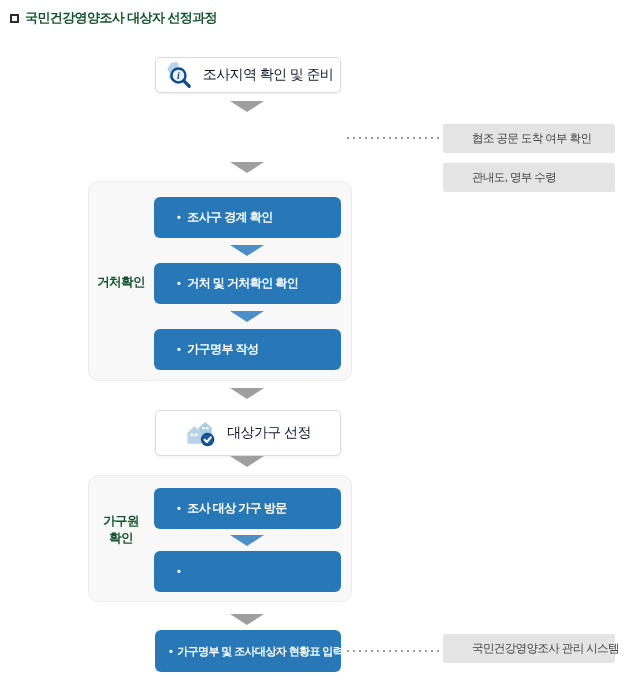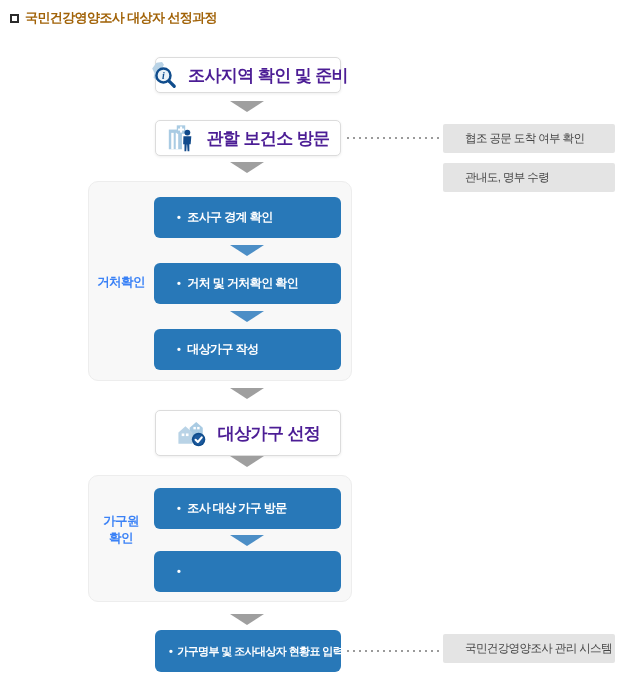--- a/index.html
+++ b/index.html
@@ -3,29 +3,29 @@
 <meta charset="utf-8">
 <style>
   html,body{margin:0;padding:0;background:#fff;}
   #canvas{
     position:relative;width:627px;height:687px;background:#fff;overflow:hidden;
     font-family:"Liberation Sans","DejaVu Sans",sans-serif;
   }
   
   .title-row{position:absolute;left:10px;top:9px;display:flex;align-items:center;gap:6px;}
   .title-square{width:5px;height:5px;border:2px solid #2b2b2b;background:#fff;}
-  .title-text{font-size:13px;font-weight:bold;color:#a16207;letter-spacing:-0.6px;}
+  .title-text{font-size:13px;font-weight:bold;color:#14532d;letter-spacing:-0.6px;}
 
   
   .card{
     position:absolute;left:155px;width:186px;height:36px;background:#fff;
     border:1px solid #dcdcdc;border-radius:5px;box-shadow:0 1px 3px rgba(0,0,0,.07);
     display:flex;align-items:center;justify-content:center;gap:10px;box-sizing:border-box;
   }
-  .card-label{font-size:17px;font-weight:bold;color:#4c1d95;letter-spacing:-0.6px;white-space:nowrap;}
+  .card-label{font-size:14px;font-weight:normal;color:#0f172a;letter-spacing:-0.6px;white-space:nowrap;}
   #card-step1{top:57px;}
   #card-step2{top:120px;}
   #card-step3{top:410px;height:46px;}
 
   
   .arrow{position:absolute;left:230px;width:0;height:0;
     border-left:17px solid transparent;border-right:17px solid transparent;}
   .arrow.gray{border-top:11px solid #9f9f9f;}
   .arrow.blue{border-top:11px solid #4c8ec6;}
   #arrow-1{top:101px;}
@@ -36,21 +36,21 @@
   #arrow-b1{top:245px;}
   #arrow-b2{top:311px;}
   #arrow-b3{top:535px;}
 
   
   .group{position:absolute;left:88px;width:264px;background:#f8f8f8;
     border:1px solid #ededed;border-radius:10px;box-sizing:border-box;}
   #group-residence{top:181px;height:200px;}
   #group-member{top:475px;height:127px;}
   .group-label{position:absolute;left:88px;width:66px;text-align:center;
-    font-size:12.5px;font-weight:bold;color:#3b82f6;letter-spacing:-0.6px;line-height:17px;}
+    font-size:12.5px;font-weight:bold;color:#14532d;letter-spacing:-0.6px;line-height:17px;}
   #label-residence{top:274px;}
   #label-member{top:513px;}
 
   
   .bluebox{
     position:absolute;left:154px;width:187px;height:41px;background:#2878b8;
     border-radius:6px;display:flex;align-items:center;box-sizing:border-box;
     padding-left:23px;gap:7px;color:#fff;font-size:12px;font-weight:bold;letter-spacing:-0.6px;
     white-space:nowrap;
   }
@@ -58,21 +58,21 @@
   #blue-1{top:197px;}
   #blue-2{top:263px;}
   #blue-3{top:329px;}
   #blue-4{top:488px;}
   #blue-5{top:551px;}
   #blue-final{top:630px;height:42px;font-size:11px;padding-left:14px;gap:5px;left:155px;width:186px;}
 
   
   .note{
     position:absolute;left:443px;width:172px;height:29px;background:#e4e4e4;border-radius:2px;
-    display:flex;align-items:center;padding-left:22px;box-sizing:border-box;
+    display:flex;align-items:center;padding-left:29px;box-sizing:border-box;
     font-size:11.5px;color:#444;letter-spacing:-0.6px;white-space:nowrap;
   }
   #note-1{top:124px;}
   #note-2{top:163px;}
   #note-3{top:634px;}
 
   
   .dotted{
     position:absolute;height:2px;width:92px;
     background-image:repeating-linear-gradient(90deg,#9a9a9a 0 2px,transparent 2px 6px);
@@ -99,35 +99,20 @@
         <circle cx="16.5" cy="16.5" r="7.5" fill="#eaf2f8" stroke="#0f4c8c" stroke-width="2.6"></circle>
         <text x="16.5" y="20.5" font-size="10.5" fill="#0f4c8c" text-anchor="middle" font-style="italic" font-weight="bold" font-family="Liberation Serif,serif">i</text>
         <line x1="22.5" y1="22.5" x2="28" y2="28" stroke="#0f4c8c" stroke-width="3.4" stroke-linecap="round"></line>
       </svg>
     </span>
     <span class="card-label">조사지역 확인 및 준비</span>
   </div>
 
   <div class="arrow gray" id="arrow-1"></div>
 
-  <div class="card" id="card-step2">
-    <span class="icon">
-      <svg width="30" height="30" viewBox="0 0 32 32">
-        <rect x="3" y="7" width="14" height="21" fill="#a9cbe3"></rect>
-        <rect x="5.6" y="10.5" width="2.6" height="17.5" fill="#ffffff"></rect>
-        <rect x="10.4" y="10.5" width="2.6" height="17.5" fill="#ffffff"></rect>
-        <rect x="11.5" y="2.5" width="9" height="9" fill="#a9cbe3"></rect>
-        <rect x="15" y="3.8" width="2.2" height="6.4" fill="#ffffff"></rect>
-        <rect x="12.9" y="5.9" width="6.4" height="2.2" fill="#ffffff"></rect>
-        <circle cx="22.8" cy="10.2" r="3.1" fill="#114a8b"></circle>
-        <path d="M18.6 14.2 h8.4 l-0.7 8.4 h-1.4 v7.4 h-1.9 l-0.5-7.2 h-0.4 l-0.5 7.2 h-1.9 v-7.4 h-1.4 z" fill="#114a8b"></path>
-      </svg>
-    </span>
-    <span class="card-label">관할 보건소 방문</span>
-  </div>
 
   <div class="dotted" id="dot-1"></div>
   <div class="note" id="note-1">
     <span>협조 공문 도착 여부 확인</span>
   </div>
   <div class="note" id="note-2">
     <span>관내도, 명부 수령</span>
   </div>
 
   <div class="arrow gray" id="arrow-2"></div>
@@ -140,21 +125,21 @@
     <span>조사구 경계 확인</span>
   </div>
   <div class="arrow blue" id="arrow-b1"></div>
   <div class="bluebox" id="blue-2">
     <span class="bullet">•</span>
     <span>거처 및 거처확인 확인</span>
   </div>
   <div class="arrow blue" id="arrow-b2"></div>
   <div class="bluebox" id="blue-3">
     <span class="bullet">•</span>
-    <span>대상가구 작성</span>
+    <span>가구명부 작성</span>
   </div>
 
   <div class="arrow gray" id="arrow-3"></div>
 
   <div class="card" id="card-step3">
     <span class="icon">
       <svg width="32" height="30" viewBox="0 0 34 32">
         <path d="M14.5 10.5 l7-6.2 7 6.2 v9 h-14 z" fill="#a9cbe3"></path>
         <rect x="18.5" y="9.5" width="2.6" height="2.6" fill="#ffffff"></rect>
         <rect x="22.5" y="9.5" width="2.6" height="2.6" fill="#ffffff"></rect>

